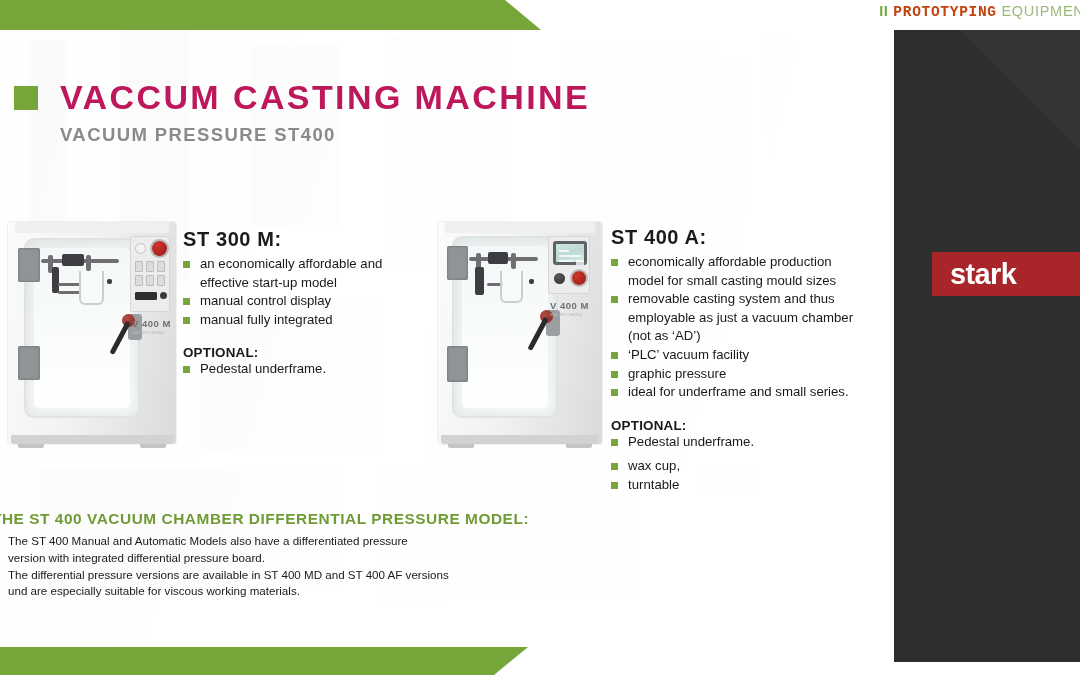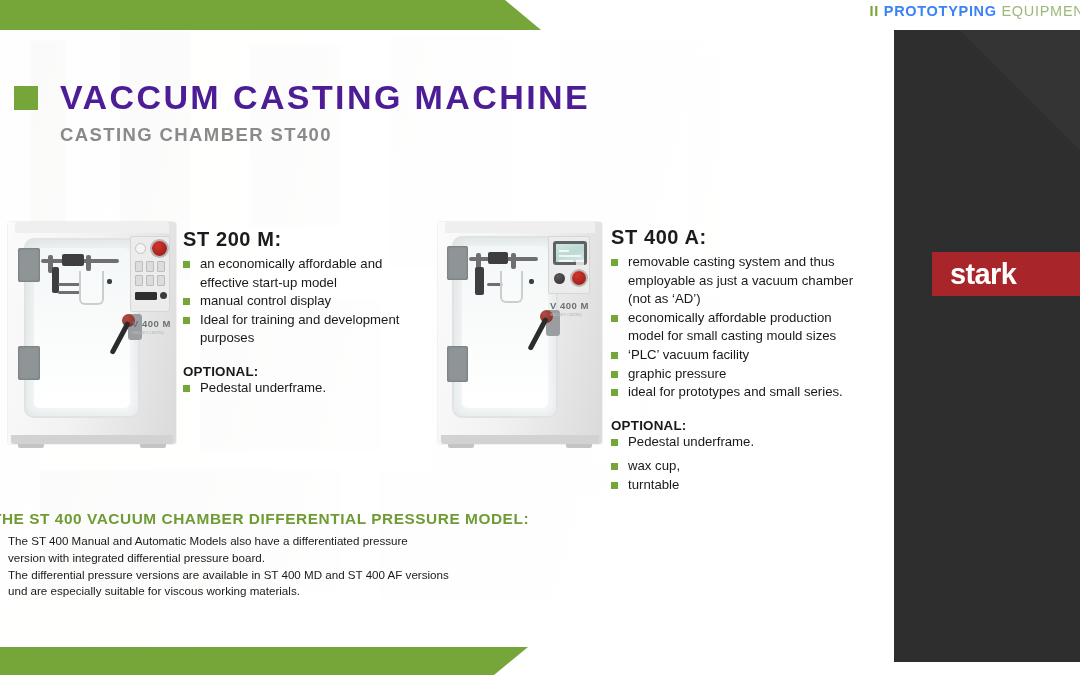--- a/index.html
+++ b/index.html
@@ -42,21 +42,21 @@
     clip-path: polygon(0 0, 528px 0, 494px 28px, 0 28px);
   }
 
   
   .header-caption {
     position:absolute; right:-14px; top:3px;
     font-size:14.5px; letter-spacing:.7px;
     white-space:nowrap;
   }
   .header-caption .hc-bars { color:var(--green); font-weight:bold; }
-  .header-caption .hc-strong { color:#3b82f6; font-weight:bold; }
+  .header-caption .hc-strong { color:#c2410c; font-weight:bold;font-family:Liberation Mono, monospace; }
   .header-caption .hc-light { color:#9db97a; font-weight:normal; }
 
   
   .title-row { position:absolute; left:14px; top:78px; display:flex; align-items:center; }
   .title-square { width:24px; height:24px; background:var(--green); margin-right:22px; flex:none; }
   .title-main {
     font-size:34px; font-weight:bold; color:#17171a;
     letter-spacing:2.4px; white-space:nowrap;
   }
   .subtitle {
@@ -224,23 +224,23 @@
   <div class="top-bar"></div>
 
   <div class="header-caption">
     <span class="hc-bars">II</span>
     <span class="hc-strong">PROTOTYPING</span>
     <span class="hc-light">EQUIPMENT</span>
   </div>
 
   <div class="title-row">
     <div class="title-square"></div>
-    <div class="title-main" style="color: #4c1d95;">VACCUM CASTING MACHINE</div>
-  </div>
-  <div class="subtitle" style="color: rgb(138, 138, 138);">CASTING CHAMBER ST400</div>
+    <div class="title-main" style="color: #be185d;">VACCUM CASTING MACHINE</div>
+  </div>
+  <div class="subtitle" style="color: rgb(138, 138, 138);">VACUUM PRESSURE ST400</div>
 
   <div class="machine" style="left:8px; top:222px; width:168px; height:222px;">
     <div class="mach-body"></div>
     <div class="mach-top"></div>
 
     <div class="mach-door" style="left:16px; top:16px; width:116px; height:180px;">
       <div class="mach-chamber" style="left:8px; top:8px; right:8px; bottom:8px;">
         <div class="mach-innards">
           <div class="pipe" style="left:2%;  top:6px;  width:92%; height:4px;"></div>
           <div class="pipe" style="left:10%; top:2px;  width:5px; height:18px;"></div>
@@ -320,41 +320,41 @@
 
     <div class="mach-label" style="left:112px; top:78px; font-size:9.5px;">V 400 M</div>
     <div class="mach-label-sub" style="left:112px; top:90px; font-size:4.6px;">vacuum casting</div>
 
     <div class="mach-base"></div>
     <div class="mach-foot" style="left:10px; width:26px;"></div>
     <div class="mach-foot" style="right:10px; width:26px;"></div>
   </div>
 
   <div class="col" style="left:183px; top:228px; width:240px;">
-    <div class="col-title">ST 200 M:</div>
+    <div class="col-title">ST 300 M:</div>
     <ul class="speclist">
       <li>an economically affordable and effective start-up model</li>
       <li>manual control display</li>
-      <li> Ideal for training and development purposes</li>
+      <li>manual fully integrated</li>
     </ul>
     <div class="opt-gap"></div>
     <div class="opt-head">OPTIONAL:</div>
     <ul class="speclist">
       <li>Pedestal underframe.</li>
     </ul>
   </div>
 
   <div class="col" style="left:611px; top:226px; width:258px;">
     <div class="col-title">ST 400 A:</div>
     <ul class="speclist">
+      <li>economically affordable production model for small casting mould sizes</li>
       <li>removable casting system and thus employable as just a vacuum chamber (not as ‘AD’)</li>
-      <li>economically affordable production model for small casting mould sizes</li>
       <li> ‘PLC’ vacuum facility</li>
       <li>graphic pressure</li>
-      <li>ideal for prototypes and small series.</li>
+      <li>ideal for underframe and small series.</li>
     </ul>
     <div class="opt-gap"></div>
     <div class="opt-head">OPTIONAL:</div>
     <ul class="speclist">
       <li style="margin-bottom:6px;">Pedestal underframe.</li>
       <li>wax cup,</li>
       <li>turntable</li>
     </ul>
   </div>
 

